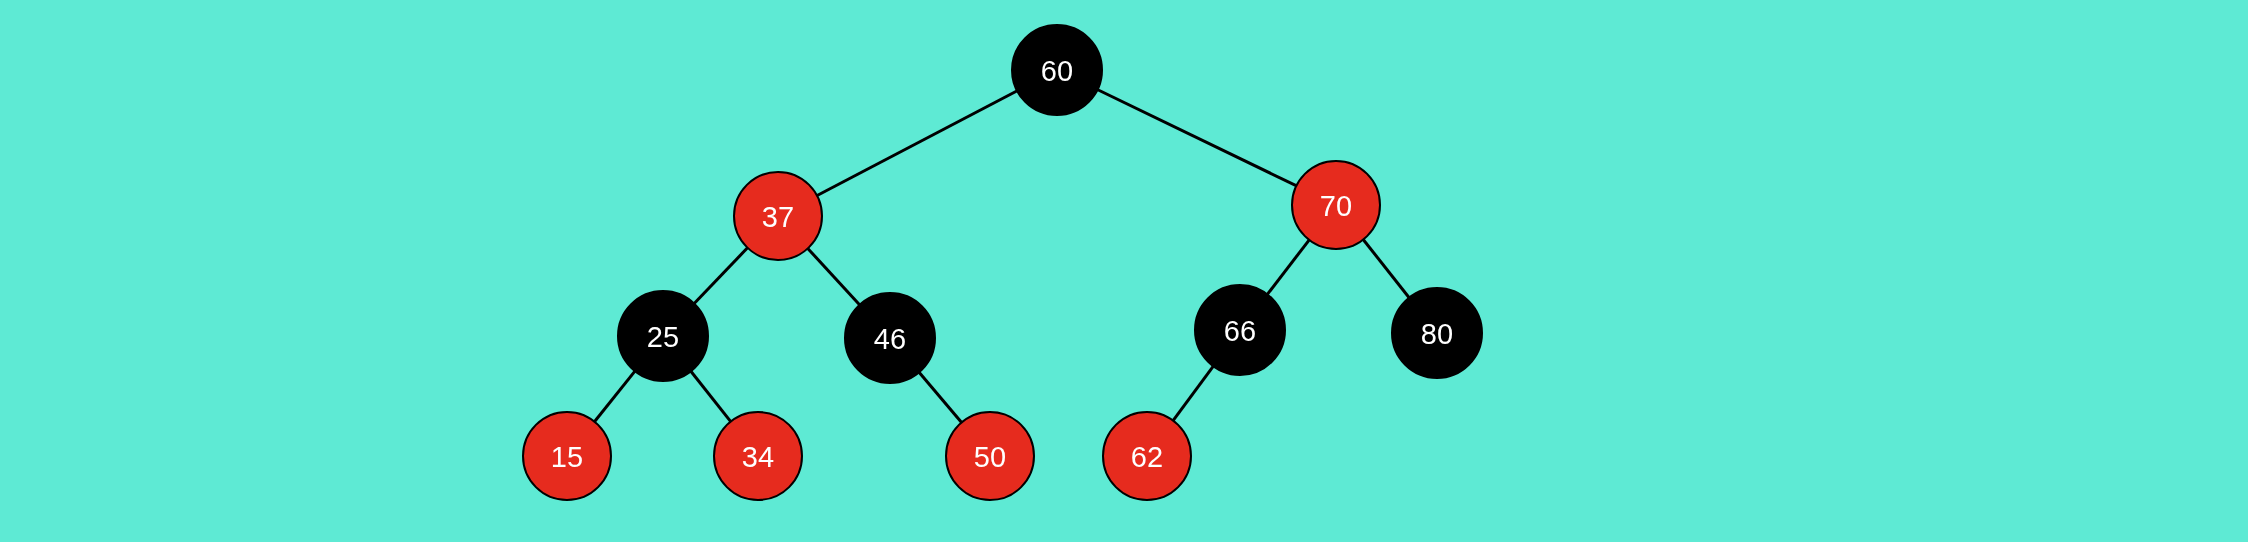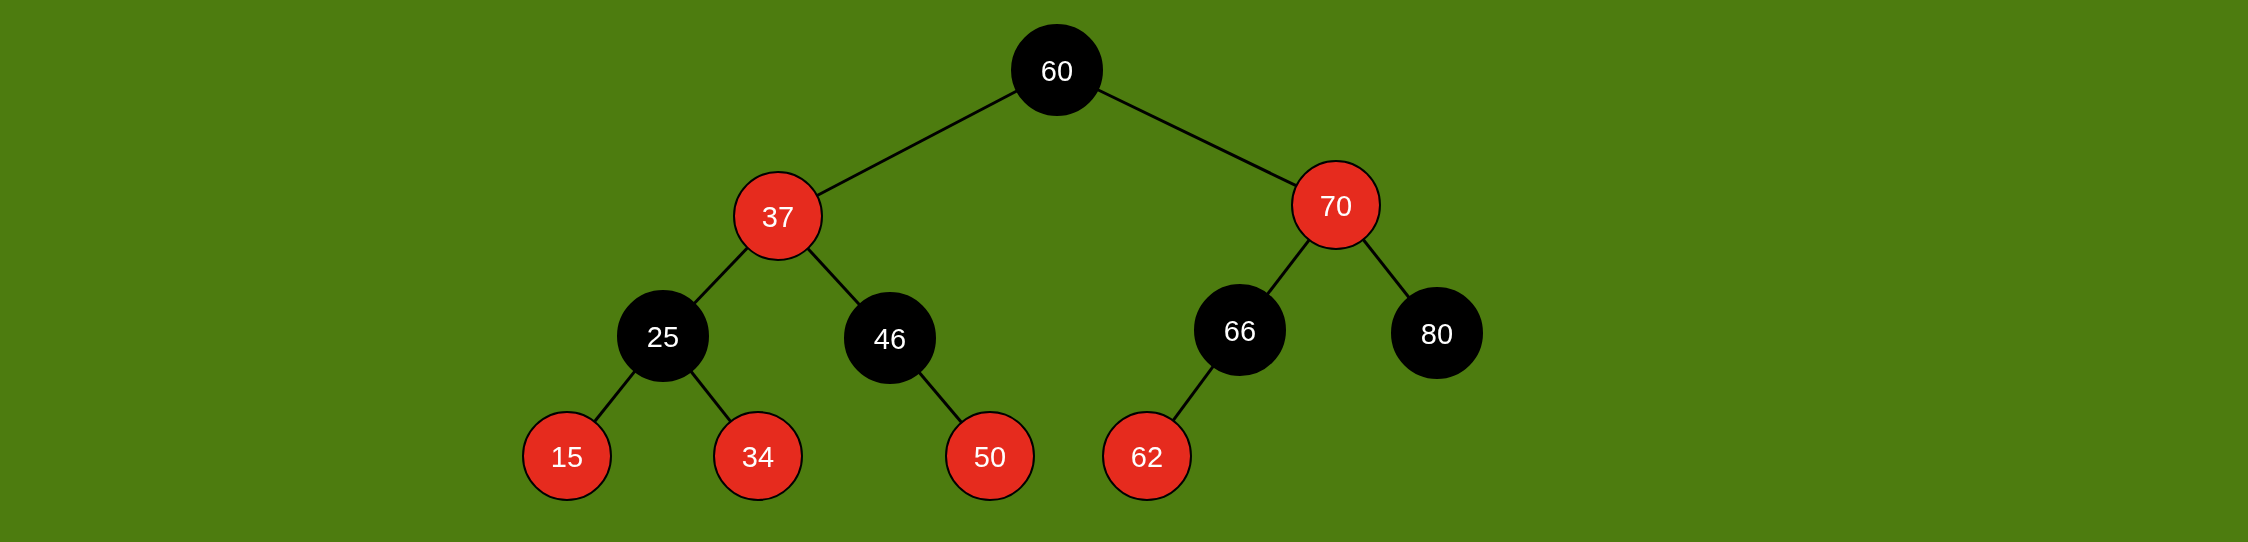--- a/index.html
+++ b/index.html
@@ -7,21 +7,21 @@
     padding: 0;
     background: #ffffff;
   }
   body {
     font-family: "Liberation Sans", sans-serif;
   }
   #tree-canvas {
     position: relative;
     width: 2248px;
     height: 542px;
-    background: #4d7c0f;
+    background: #5eead4;
     overflow: hidden;
   }
   #tree-svg {
     position: absolute;
     top: 0;
     left: 0;
     width: 2248px;
     height: 542px;
     display: block;
   }

